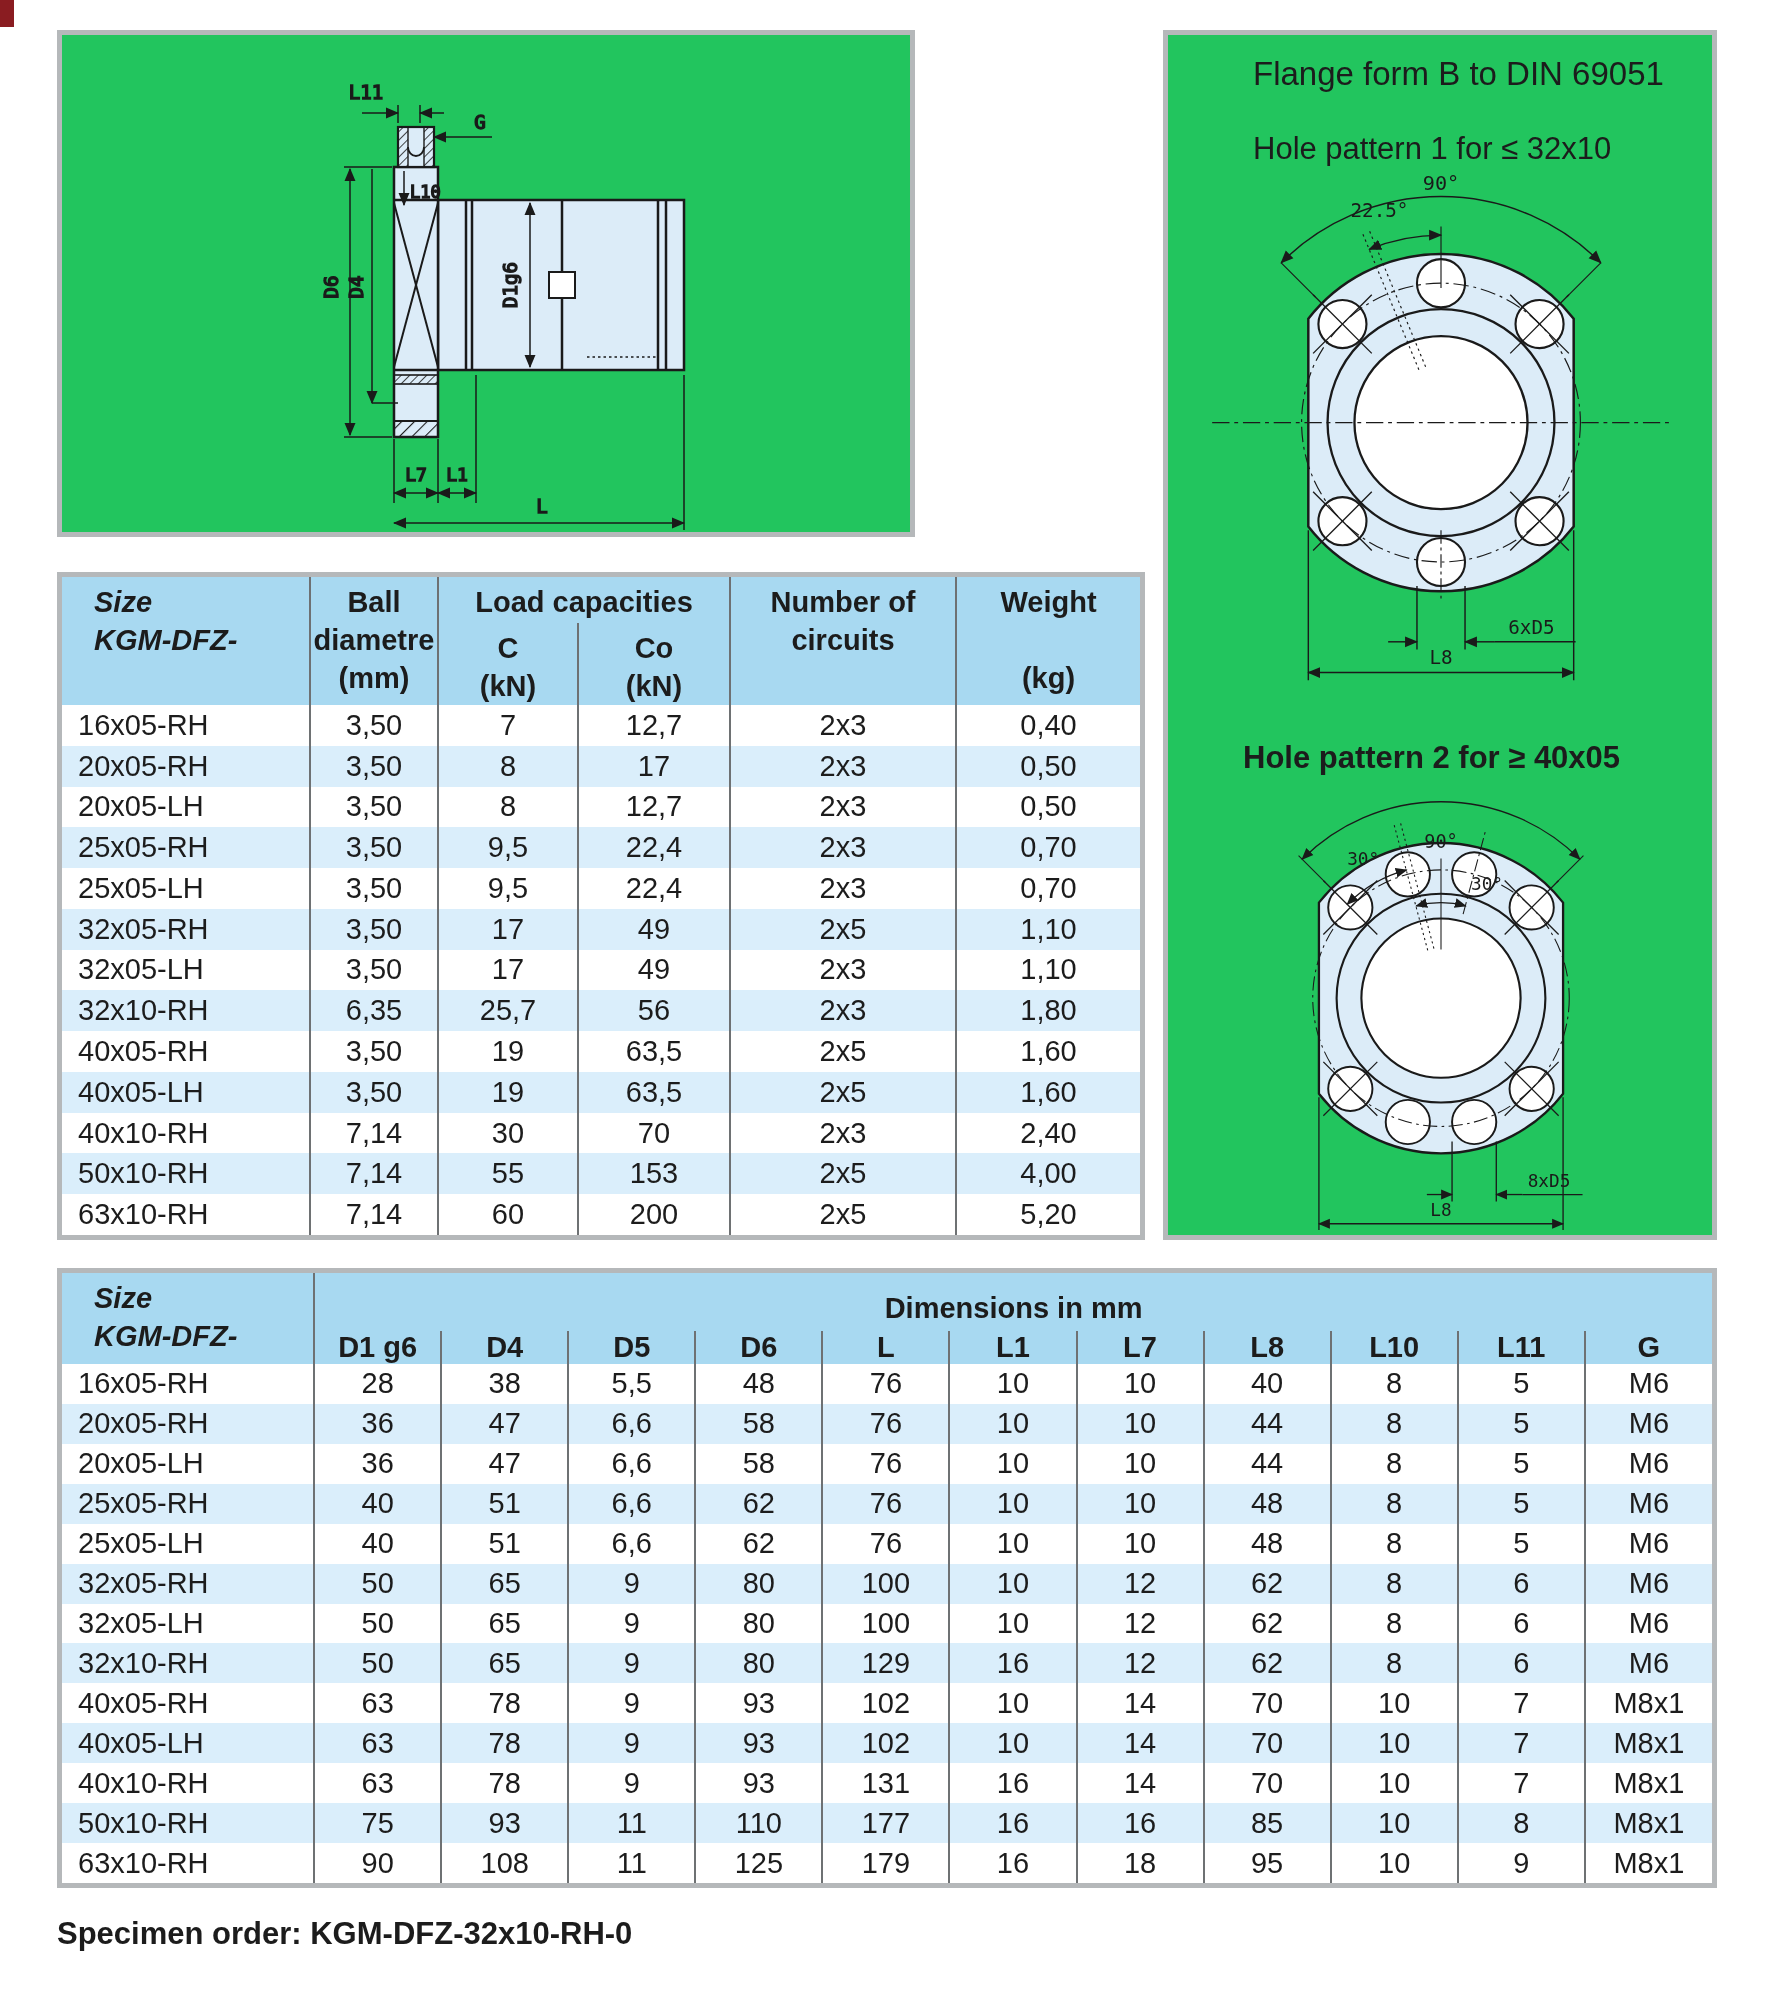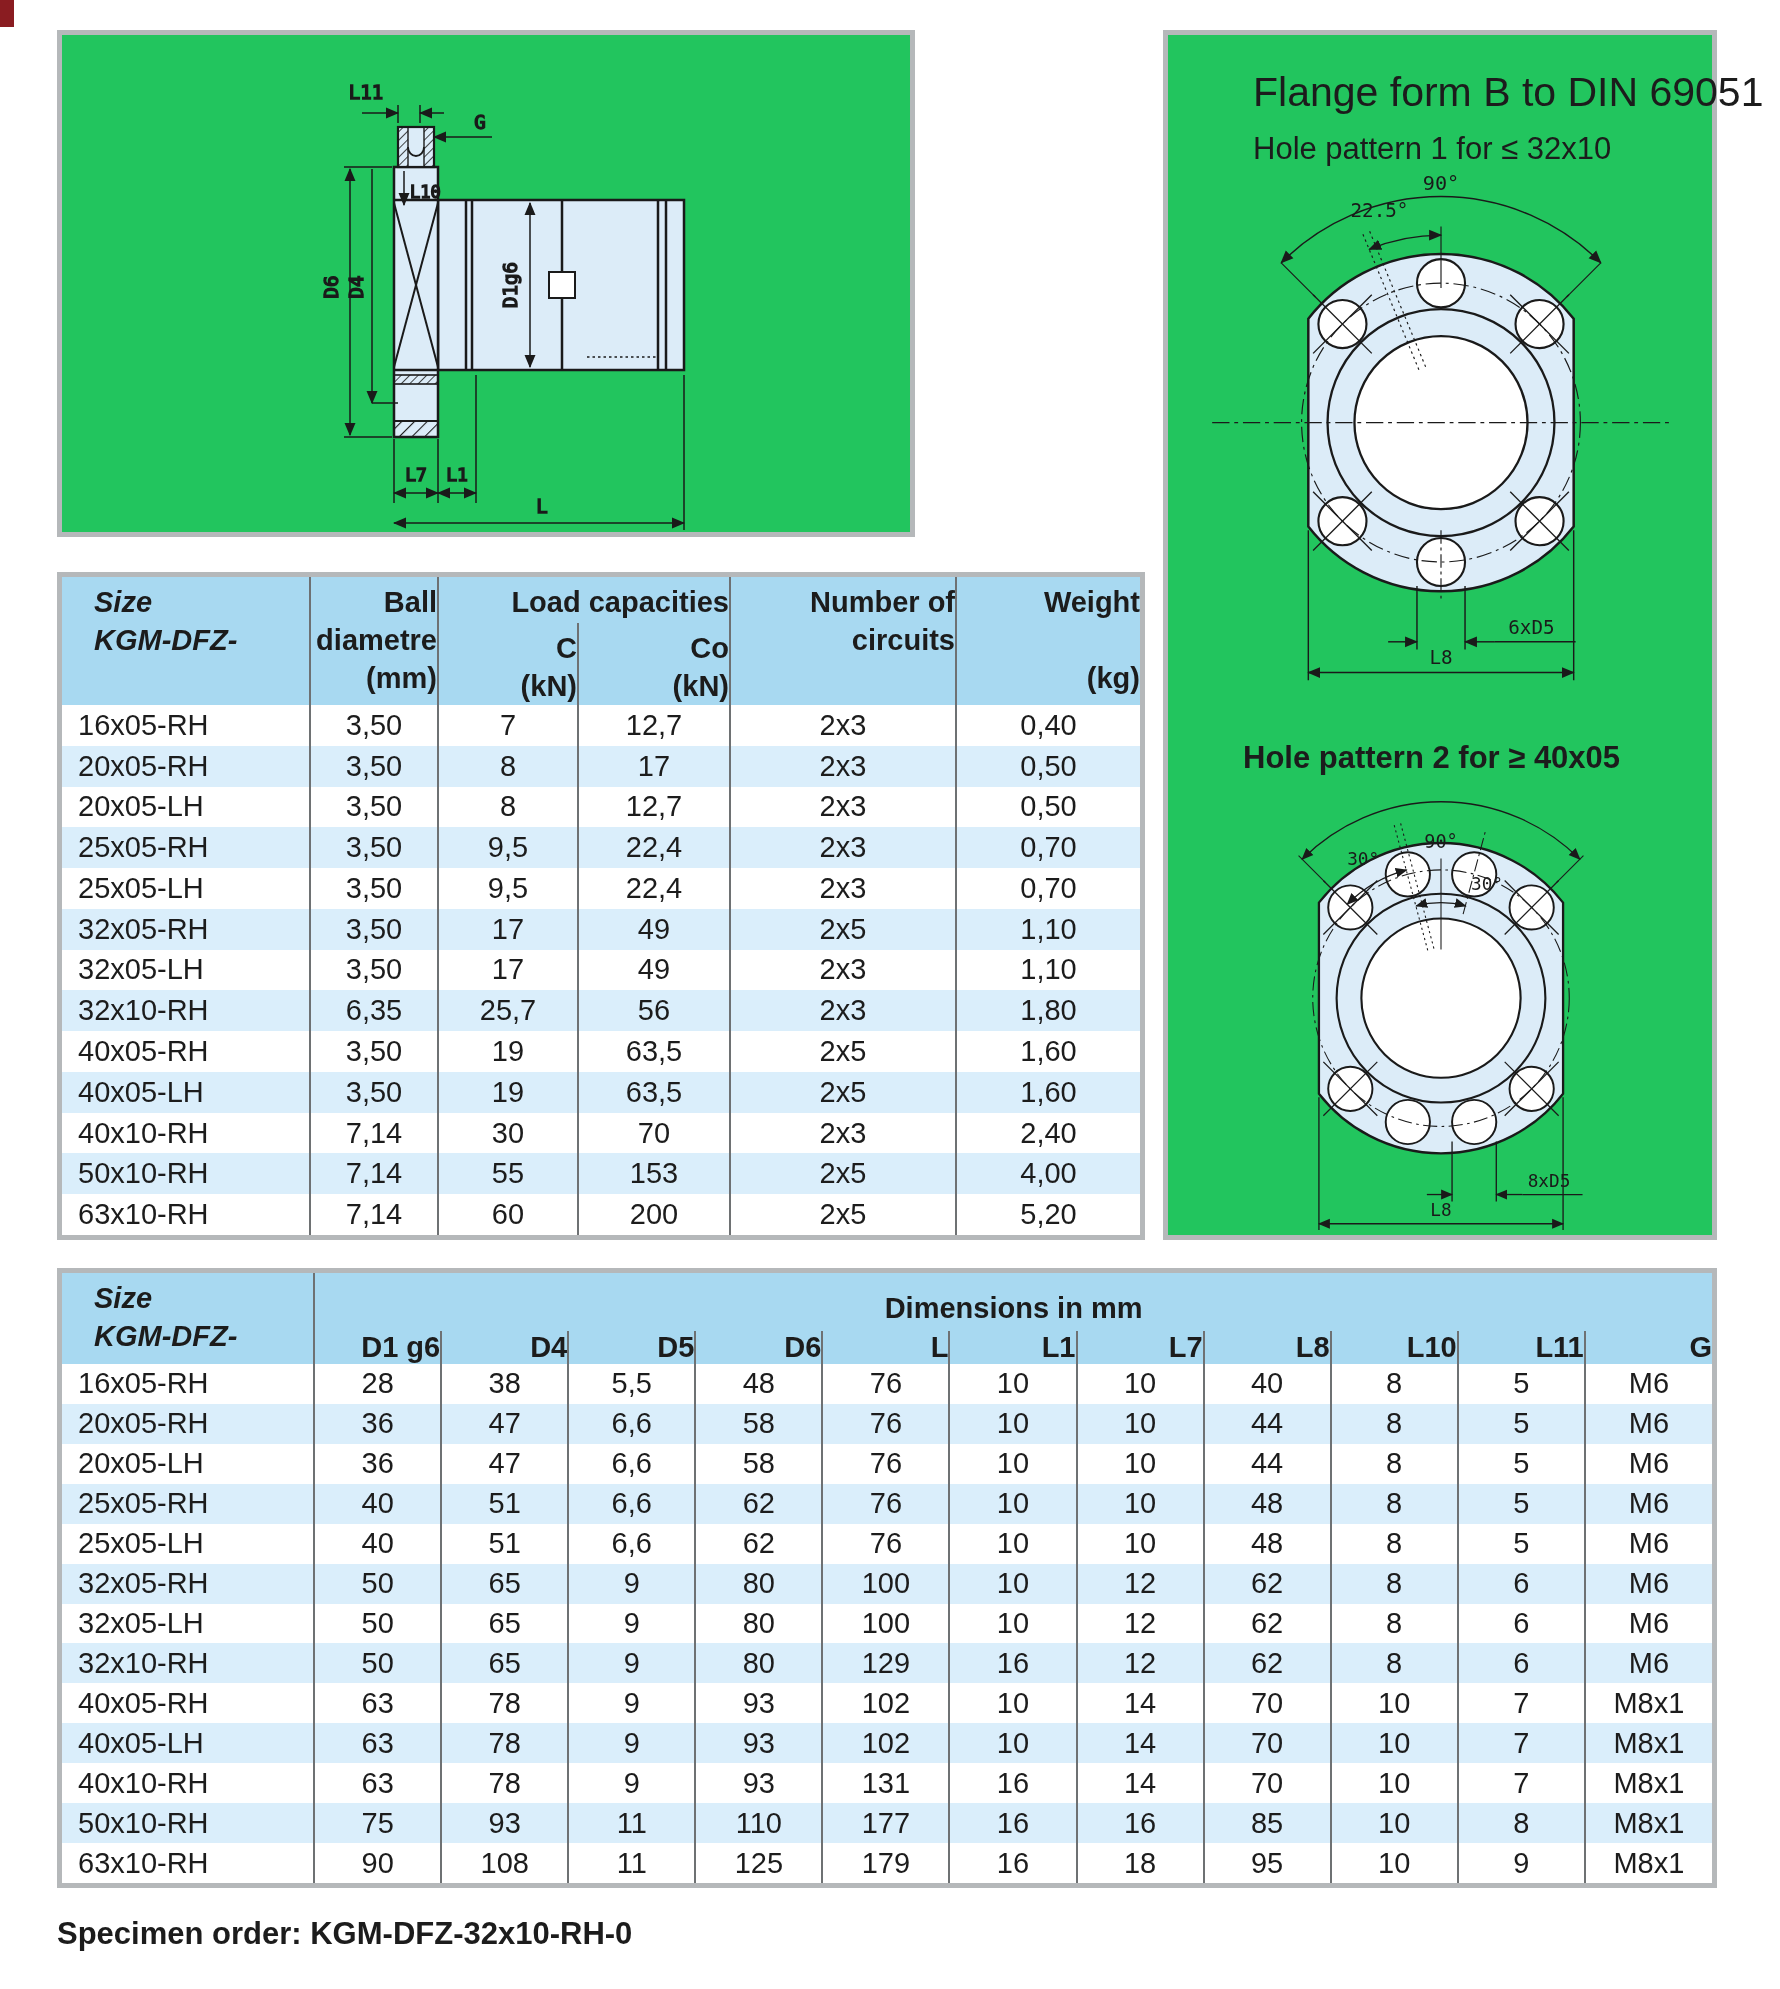--- a/index.html
+++ b/index.html
@@ -9,30 +9,30 @@
   }
   .corner-mark { position:absolute; left:0; top:0; width:14px; height:27px; background:#8a1c21; }
 
   .panel { position:absolute; background:#22c55e; border:5px solid #b5b8ba; box-sizing:border-box; }
 
   #drawing-panel { left:57px; top:30px; width:858px; height:507px; }
   #flange-panel  { left:1163px; top:30px; width:554px; height:1210px; }
   #table1-wrap   { left:57px; top:572px; width:1088px; height:668px; }
   #table2-wrap   { left:57px; top:1268px; width:1660px; height:620px; }
 
-  .fp-title { position:absolute; left:85px; top:34px;  font-size:41px; white-space:nowrap; }
+  .fp-title { position:absolute; left:85px; top:20px;  font-size:33px; white-space:nowrap; }
   .fp-sub1  { position:absolute; left:85px; top:96px;  font-size:31px; white-space:nowrap; }
   .fp-sub2  { position:absolute; left:75px; top:705px; font-size:31px; white-space:nowrap;font-weight:bold; }
   #hp1 { position:absolute; left:23px; top:128px; }
   #hp2 { position:absolute; left:43px; top:742px; }
 
   table { width:100%; height:100%; border-collapse:collapse; table-layout:fixed; }
   th, td { font-size:29px; padding:0; overflow:hidden; }
   thead th {
-    background:#a8d9f1; font-weight:bold; text-align:right; vertical-align:top;
+    background:#a8d9f1; font-weight:bold; text-align:center; vertical-align:top;
     white-space:pre-line; line-height:38px; padding-top:6px;
     border-left:2px solid #6e7173;
   }
   thead th.no-left { border-left:none; }
   thead th.left-th { text-align:left; padding-left:32px;font-style:italic; }
   #table1-wrap thead tr:nth-child(1) { height:46px; }
   #table2-wrap thead tr:nth-child(1) { height:58px; }
   #table2-wrap thead tr:nth-child(2) th { vertical-align:middle; padding-top:0; line-height:normal;margin-left:20px; }
   thead th.group-th { text-align:center; vertical-align:middle; padding-top:12px; line-height:normal; }
   tbody td { text-align:center; border-left:2px solid #6e7173; background:#ffffff; }

